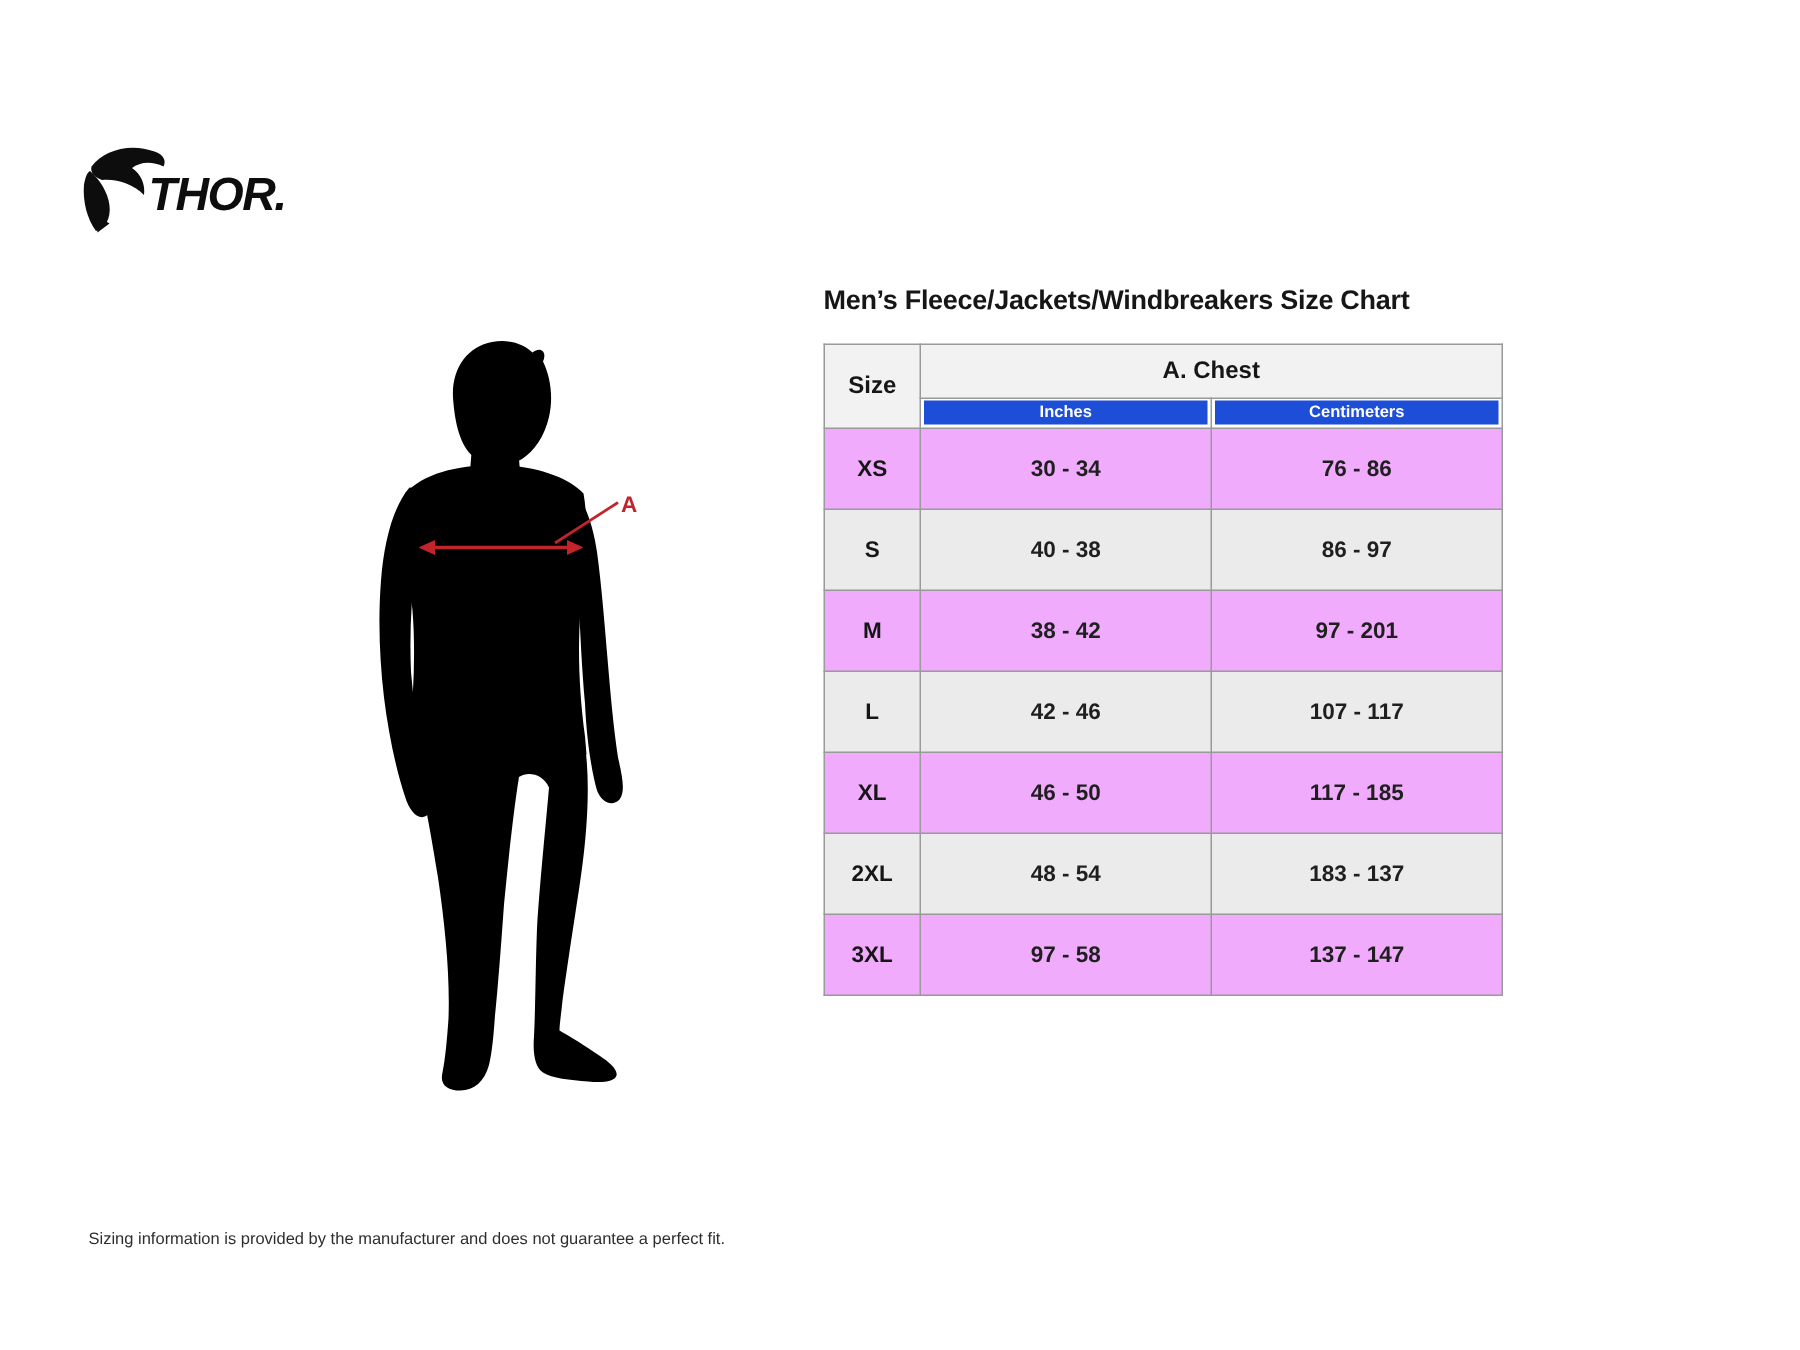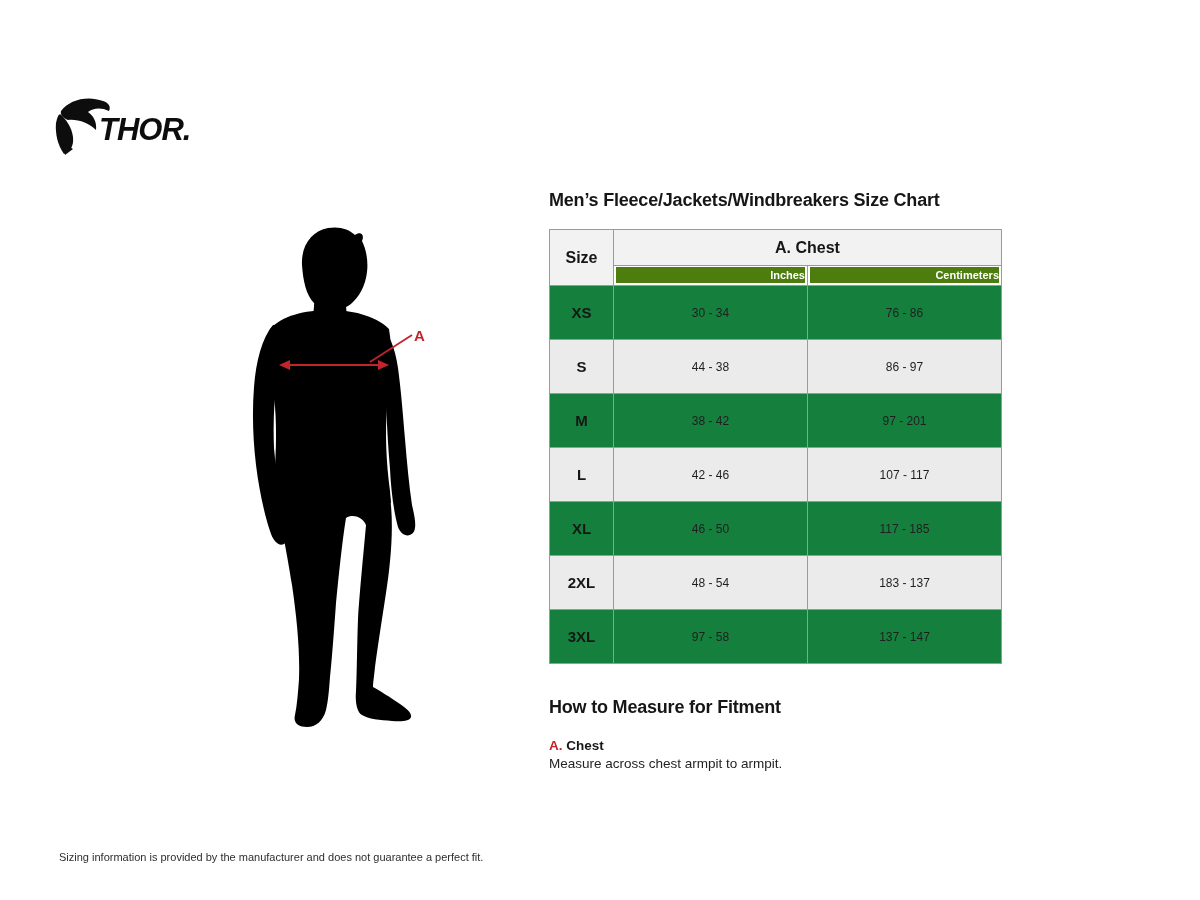--- a/index.html
+++ b/index.html
@@ -86,32 +86,32 @@
     height: 36px;
     color: #161616;
   }
   .size-table .unit-cell {
     height: 19px;
     background: #ffffff;
     padding: 1px 2px 2px 2px;
     vertical-align: middle;
   }
   .unit-bar {
-    background: #4d7c0f;
+    background: #1d4ed8;
     color: #ffffff;
     font-size: 11px;
     font-weight: bold;
     height: 16px;
     line-height: 16px;
-    text-align: right;
-  }
-  .size-table tbody tr { height: 54px; background: #15803d; }
+    text-align: center;
+  }
+  .size-table tbody tr { height: 54px; background: #f0abfc; }
   .size-table tbody tr:nth-child(even) { background: #ebebeb; }
   .size-table tbody th { font-size: 15px; font-weight: bold; color: #161616; }
-  .size-table tbody td { font-size: 12px; font-weight: normal; color: #1f1f1f; }
+  .size-table tbody td { font-size: 15px; font-weight: bold; color: #1f1f1f; }
 
   
   .measure-section {
     position: absolute;
     left: 549px;
     top: 657px;
     width: 420px;
   }
   .measure-section h2 {
     font-size: 18px;
@@ -129,21 +129,21 @@
   .measure-item-title .red-marker { color: #c3242c; }
   .measure-desc {
     font-size: 13.5px;
     color: #242424;
   }
 
   
   .disclaimer {
     position: absolute;
     left: 59px;
-    top: 811px;
+    top: 780px;
     font-size: 11px;
     line-height: 12.5px;
     color: #2e2e2e;
   }
 </style>
 </head>
 <body>
 
 <div class="canvas">
 
@@ -205,21 +205,21 @@
       </tr>
     </thead>
     <tbody>
       <tr>
         <th>XS</th>
         <td>30 - 34</td>
         <td>76 - 86</td>
       </tr>
       <tr>
         <th>S</th>
-        <td>44 - 38</td>
+        <td>40 - 38</td>
         <td>86 - 97</td>
       </tr>
       <tr>
         <th>M</th>
         <td>38 - 42</td>
         <td>97 - 201</td>
       </tr>
       <tr>
         <th>L</th>
         <td>42 - 46</td>
@@ -236,26 +236,18 @@
         <td>183 - 137</td>
       </tr>
       <tr>
         <th>3XL</th>
         <td>97 - 58</td>
         <td>137 - 147</td>
       </tr>
     </tbody>
   </table>
 
-  <div class="measure-section">
-    <h2>How to Measure for Fitment</h2>
-    <p class="measure-item-title">
-      <span class="red-marker">A.</span>
-      <span>Chest</span>
-    </p>
-    <p class="measure-desc">Measure across chest armpit to armpit.</p>
-  </div>
 
   <div class="disclaimer">
     <div>Sizing information is provided by the manufacturer and does not guarantee a perfect fit.</div>
   </div>
 
 </div>
 
 </body></html>

